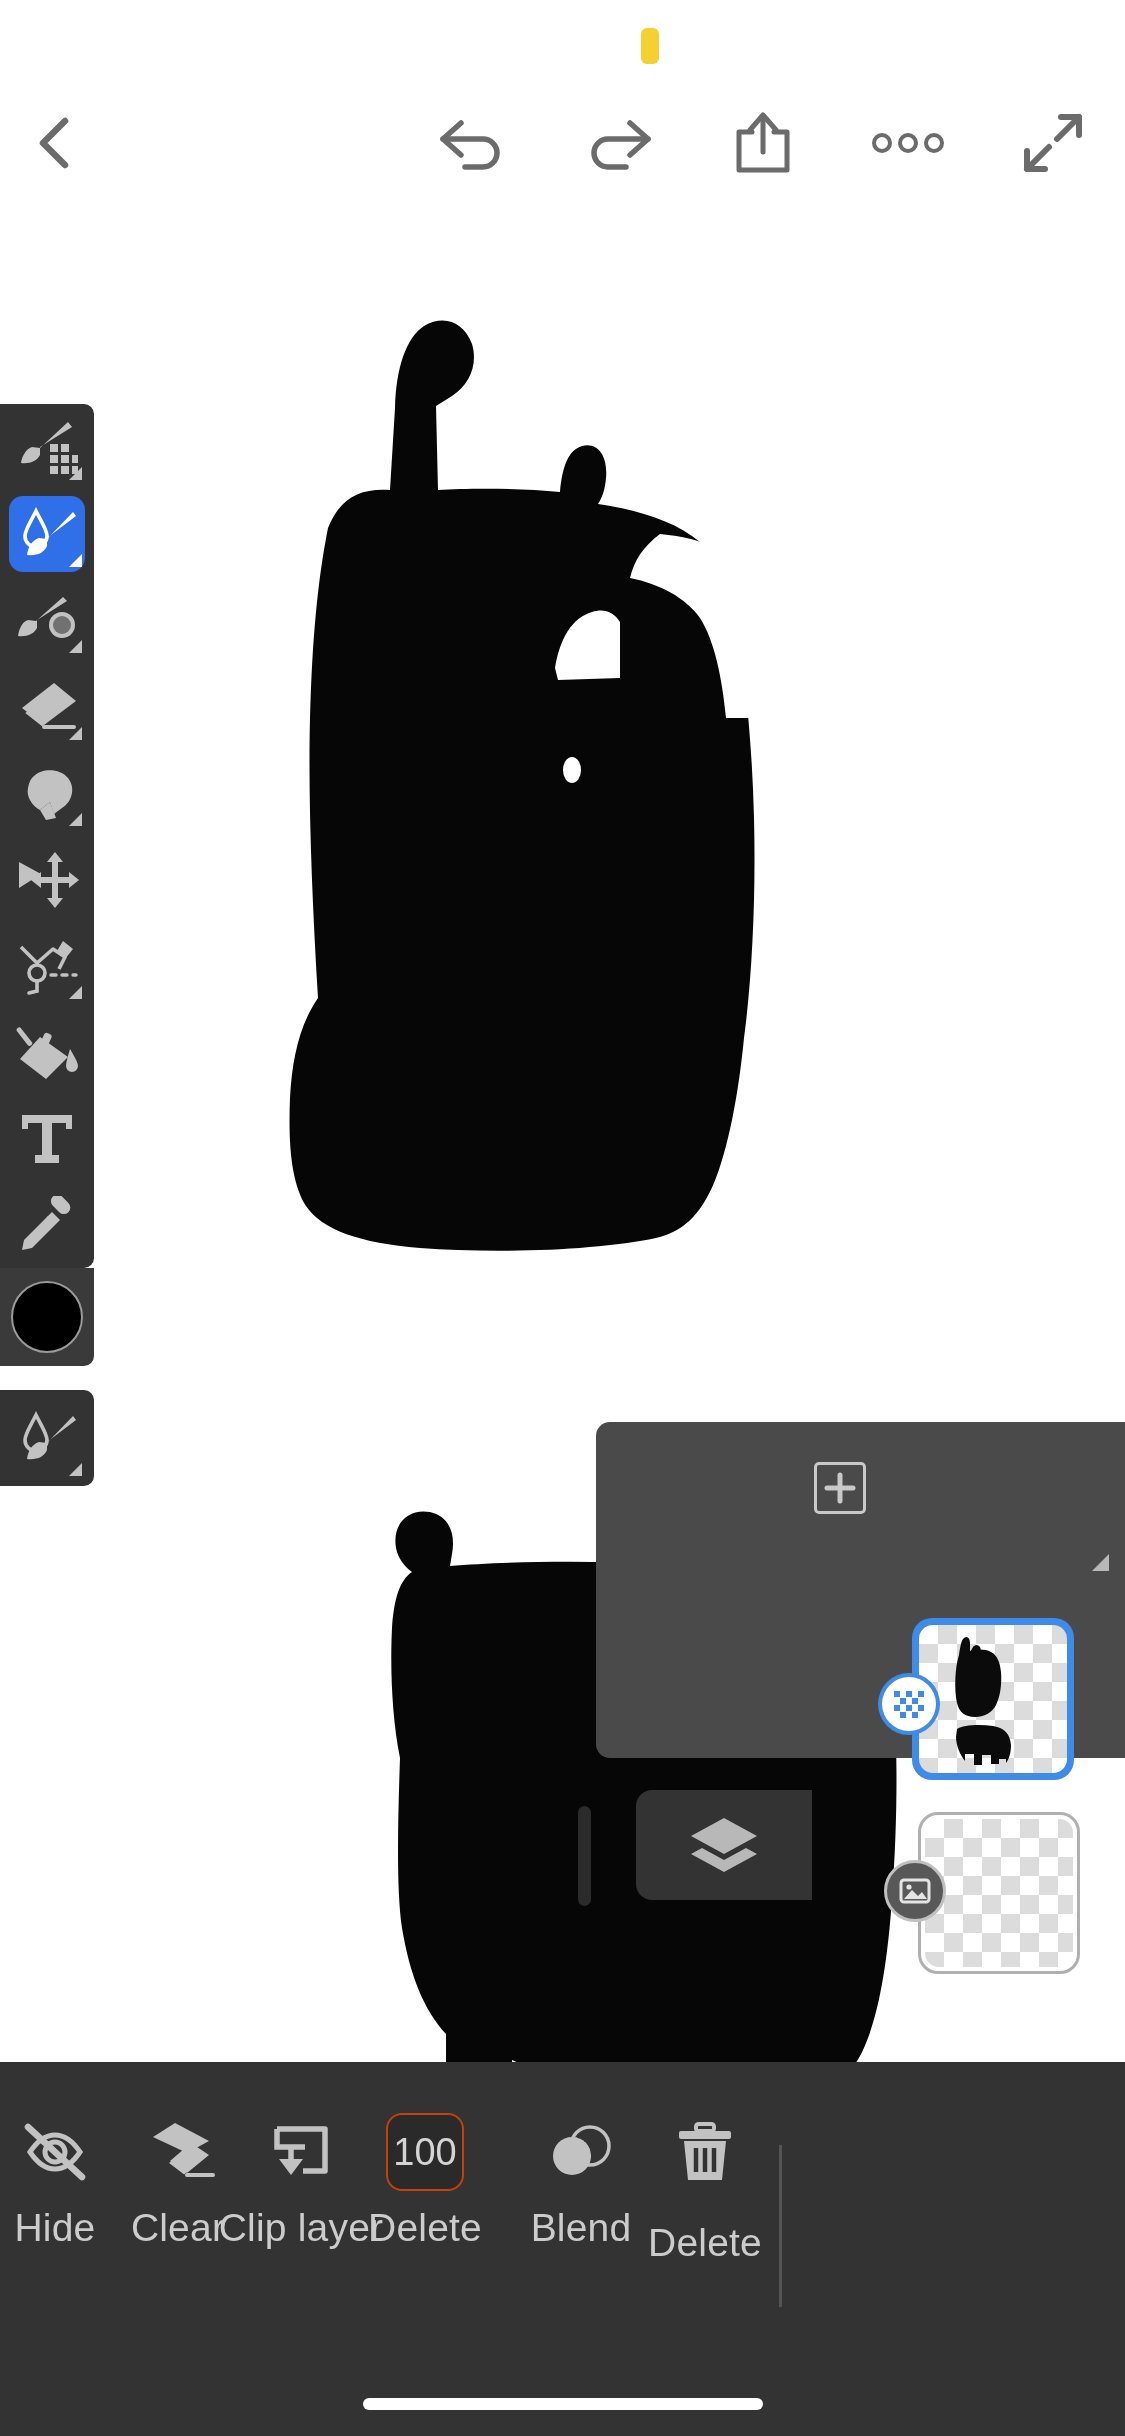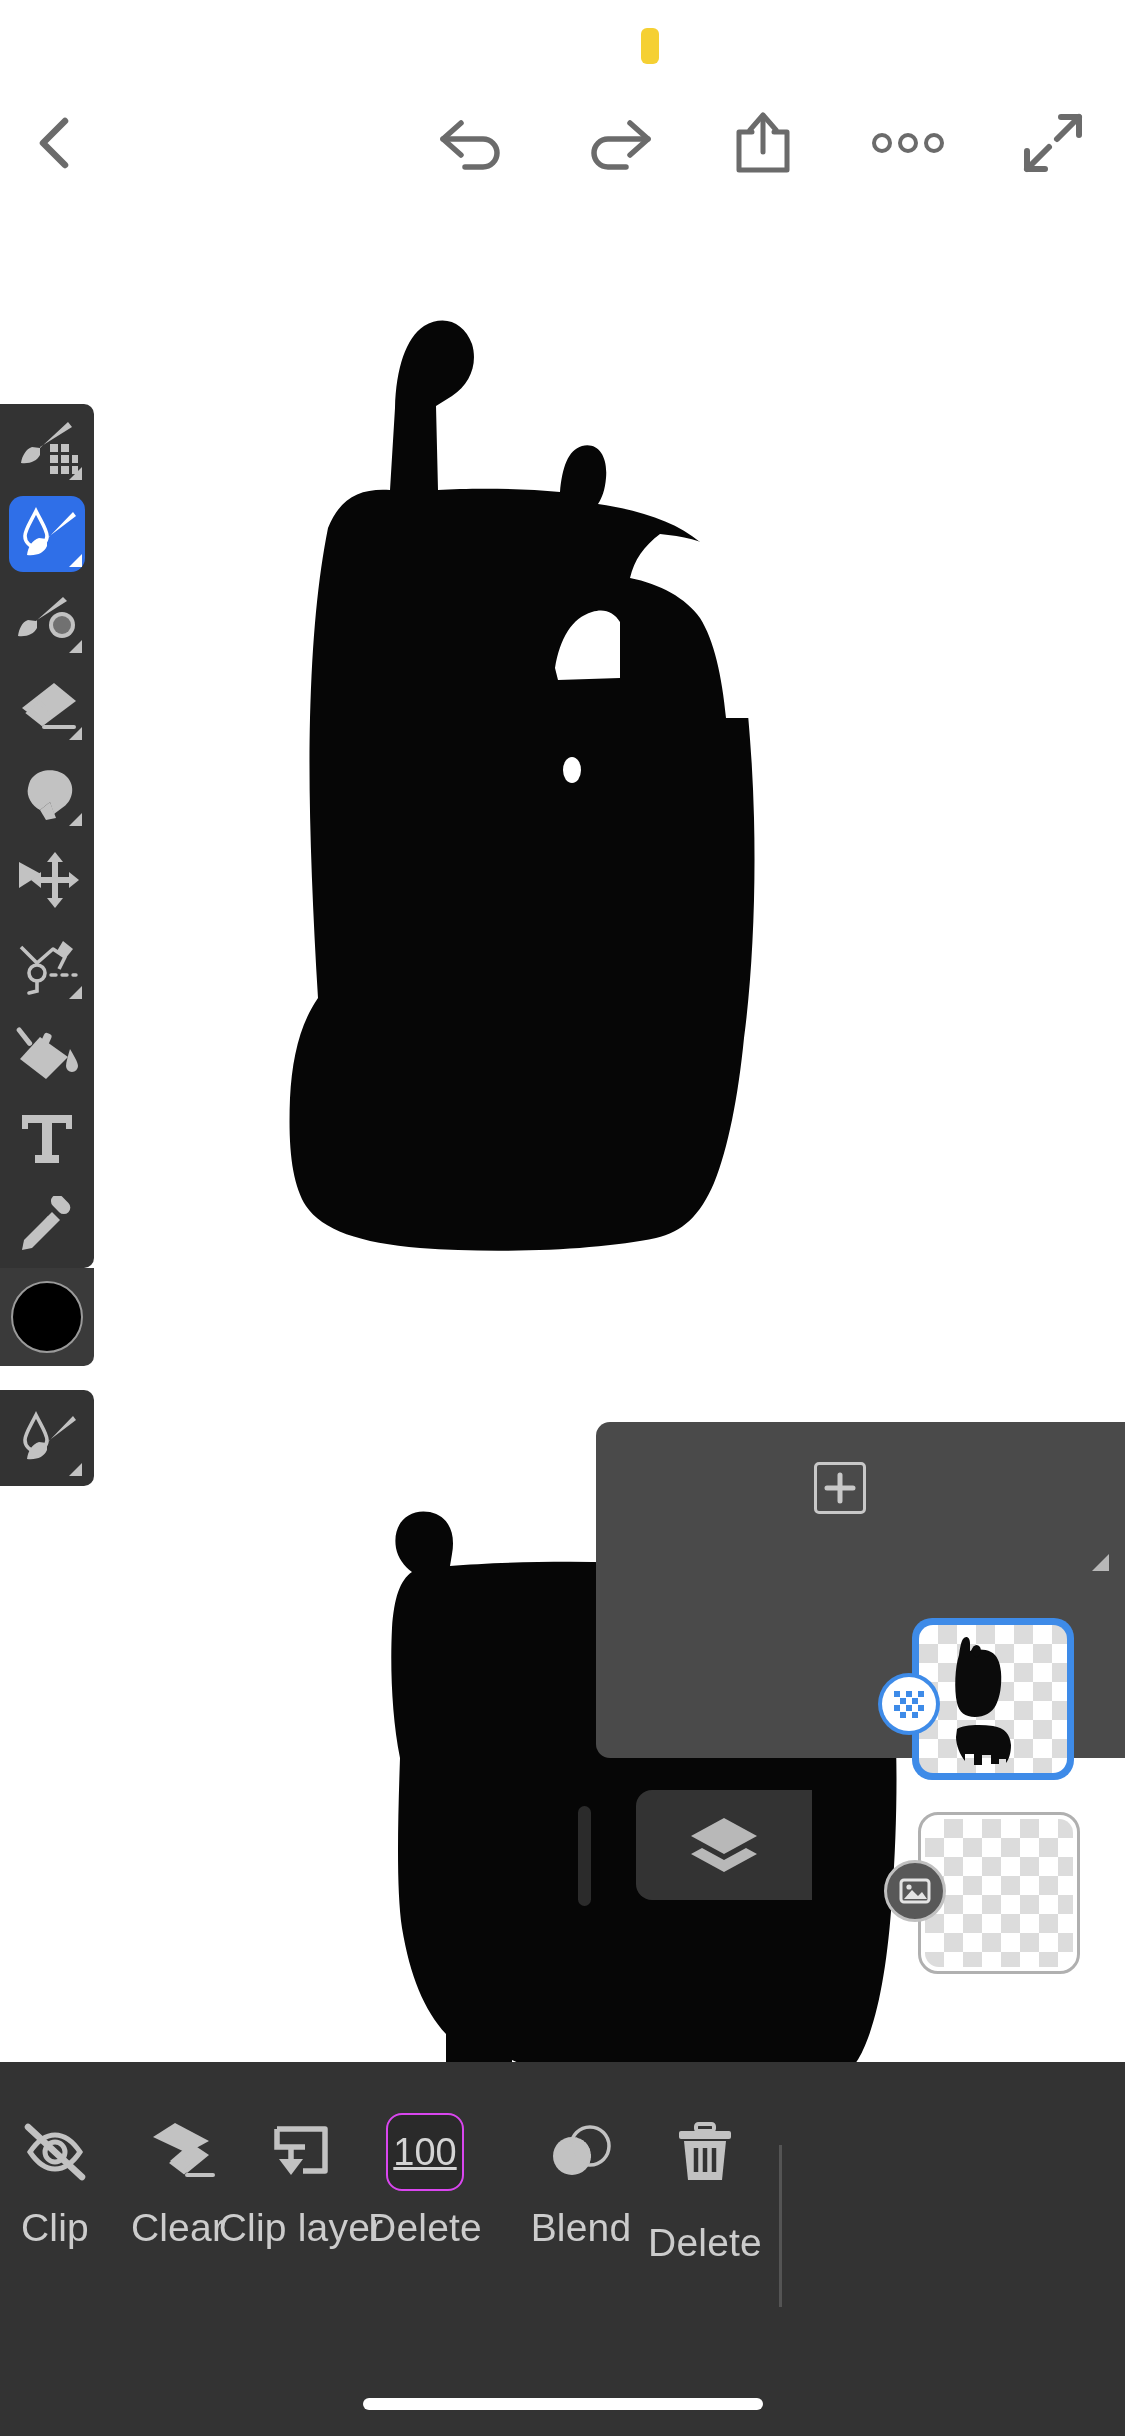--- a/index.html
+++ b/index.html
@@ -142,23 +142,23 @@
     position:absolute; top:36px; width:170px; height:190px;
     display:flex; flex-direction:column; align-items:center; justify-content:flex-start;
   }
   .action-icon { height:108px; display:flex; align-items:center; justify-content:center; }
   .action-label {
     color:#cccccc; font-size:39px; letter-spacing:0.2px;
     font-family:"Liberation Sans", sans-serif; white-space:nowrap;
   }
   #opacity-box {
     width:78px; height:78px; border-radius:16px;
-    border:2px solid #d946ef; background:#2a2a2a;
-    display:flex; align-items:center; justify-content:center;
-    color:#d4d4d4; font-size:38px;text-decoration:underline;
+    border:2px solid #c2410c; background:#2a2a2a;
+    display:flex; align-items:center; justify-content:center;
+    color:#d4d4d4; font-size:38px;
   }
   #bottom-divider {
     position:absolute; left:779px; top:2145px; width:3px; height:162px; background:#545454;
   }
   #home-indicator {
     position:absolute; left:50%; transform:translateX(-50%); top:2398px;
     width:400px; height:12px; border-radius:6px; background:#ffffff;
   }
 </style>
 </head>
@@ -484,21 +484,21 @@
     <div class="action-btn" style="left:-30px;">
       <div class="action-icon">
         <svg width="70" height="66" viewBox="0 0 70 66">
           <path fill="#c2c2c2" d="M35 14 C20 14 9 26 5 33 C9 40 20 52 35 52 C41 52 46 50 51 47 L44 40 C41 42 38 43 35 43 C29 43 25 38 25 33 C25 30 26 27 28 25 L20 17 C25 15 30 14 35 14 Z" opacity="0"></path>
           <path fill="none" stroke="#c2c2c2" stroke-width="5" d="M10 33 C18 21 26 16 35 16 C44 16 52 21 60 33 C52 45 44 50 35 50 C26 50 18 45 10 33 Z"></path>
           <circle cx="35" cy="33" r="10" fill="none" stroke="#c2c2c2" stroke-width="5"></circle>
           <path d="M8 8 L62 58" stroke="#c2c2c2" stroke-width="6.5" stroke-linecap="round"></path>
           <path d="M8 8 L62 58" stroke="#333333" stroke-width="14" stroke-linecap="round" opacity="0"></path>
         </svg>
       </div>
-      <span class="action-label">Clip</span>
+      <span class="action-label">Hide</span>
     </div>
 
     <div class="action-btn" style="left:93px;">
       <div class="action-icon">
         <svg width="78" height="66" viewBox="0 0 78 66">
           <path fill="#c2c2c2" d="M36 4 L70 22 L48 34 L14 18 Z"></path>
           <path fill="#c2c2c2" d="M52 24 L70 36 L48 54 L31 42 Z"></path>
           <path fill="none" stroke="#c2c2c2" stroke-width="3.6" d="M33 44 L42 37 L53 45 L45 53 Z"></path>
           <rect x="46" y="54" width="30" height="4" rx="2" fill="#c2c2c2"></rect>
         </svg>

